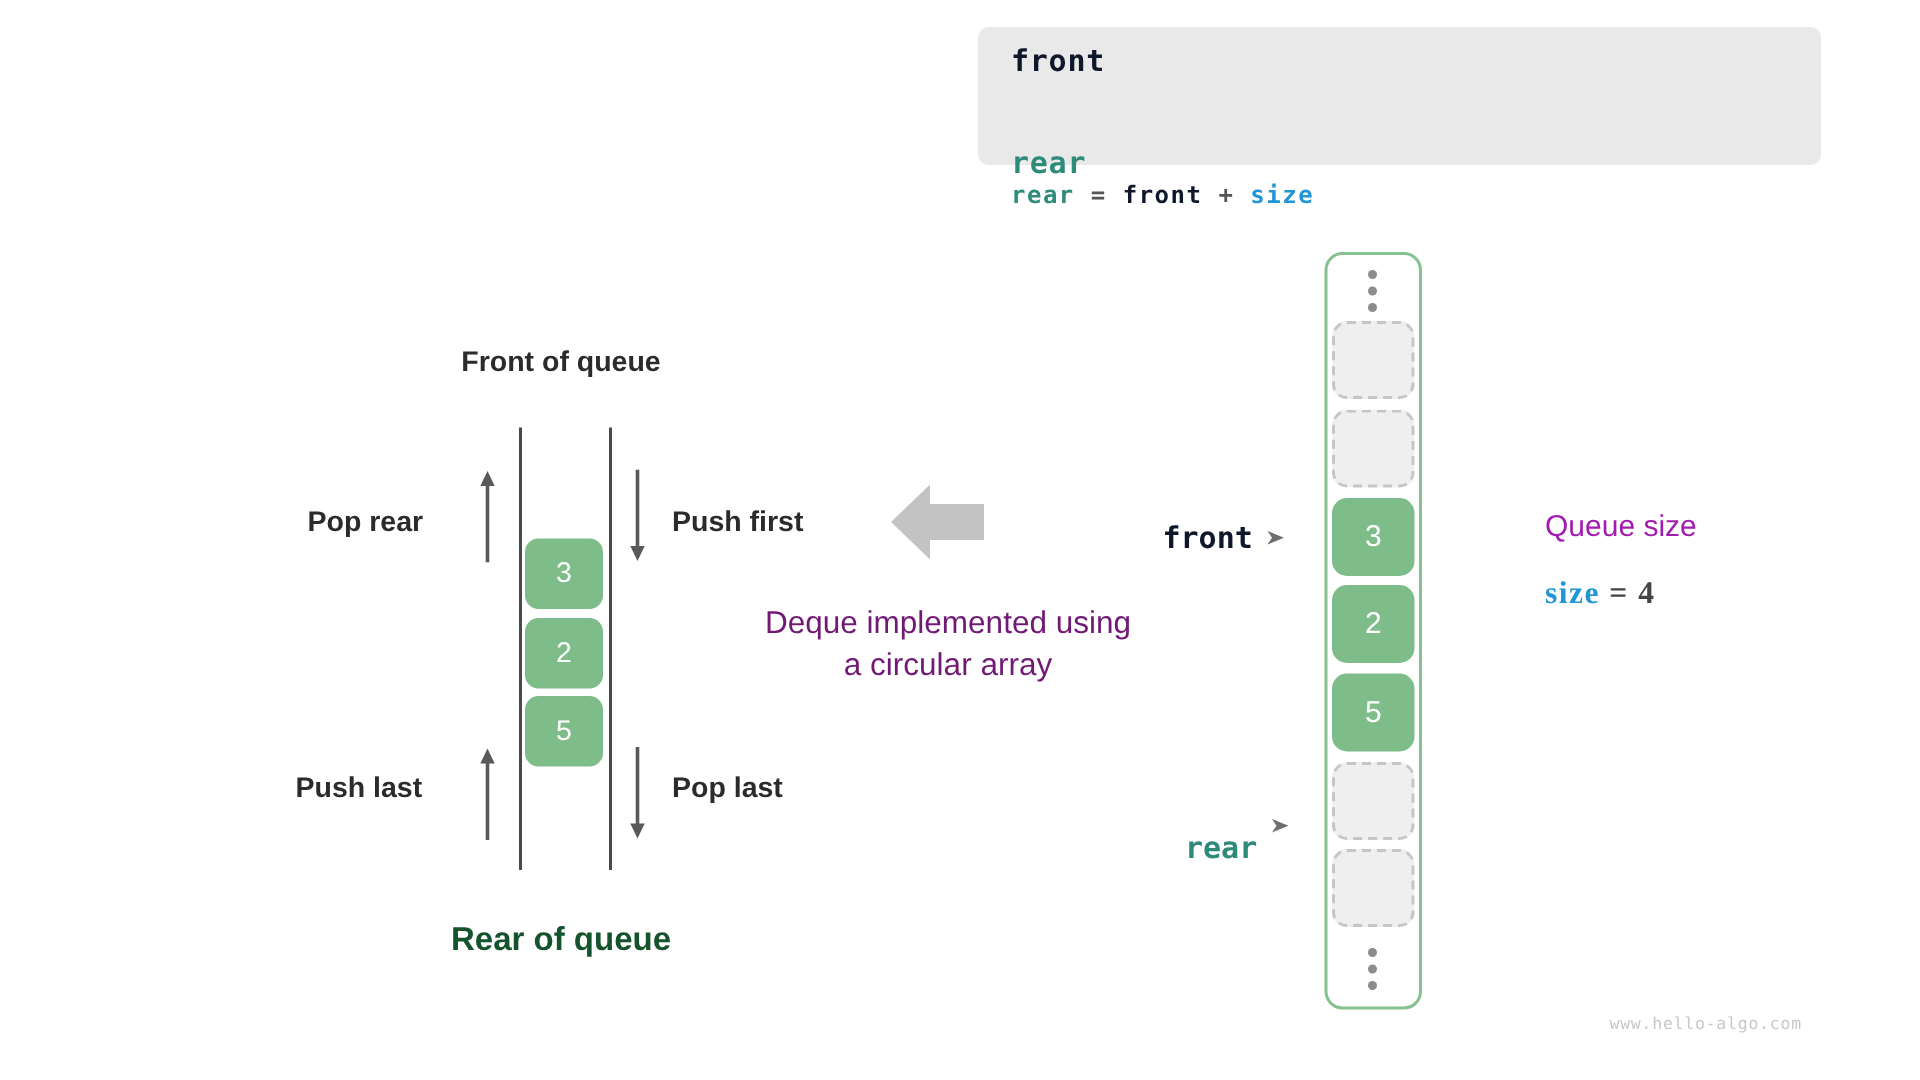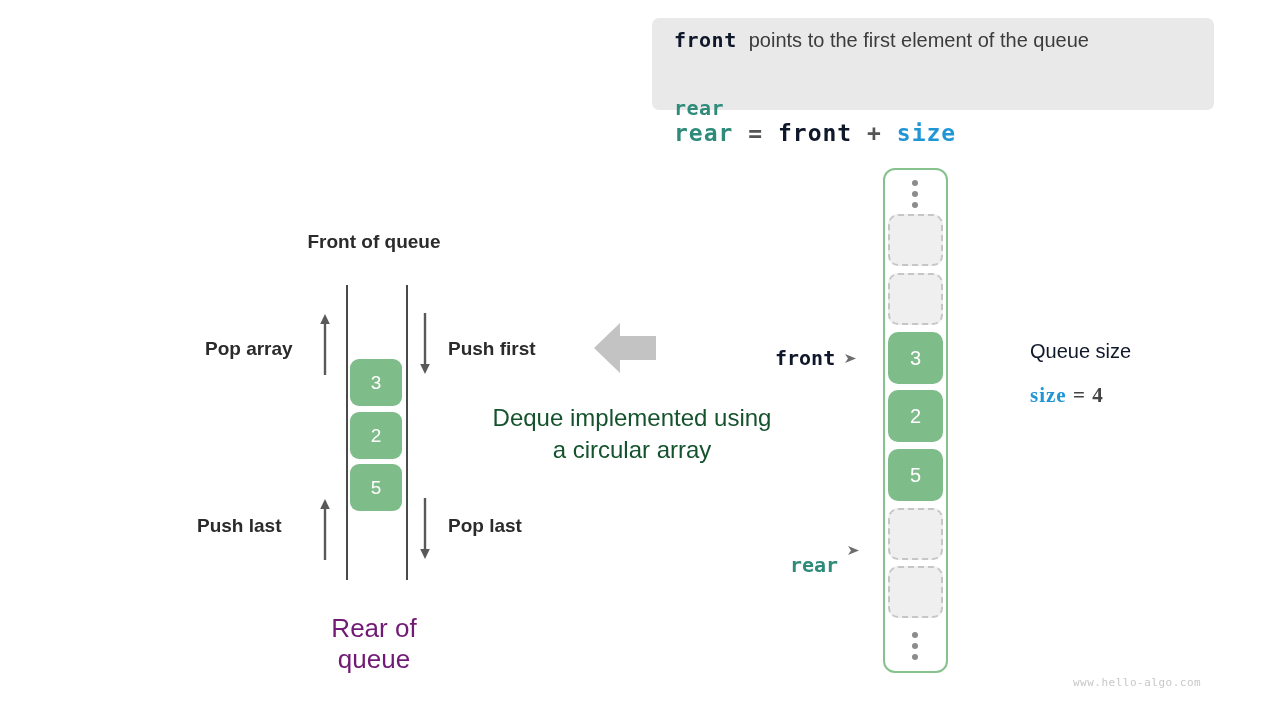--- a/index.html
+++ b/index.html
@@ -30,32 +30,32 @@
   .legend-text {
     font-size:20px; color:#3c3c3c; margin-left:12px;
     font-family:"Liberation Sans", sans-serif;
   }
   .legend-row .mono { display:inline-block; min-width:56px; }
 
   
   .formula {
     position:absolute; left:674px; top:120px;
     font-family:"DejaVu Sans Mono", monospace;
-    font-weight:bold; font-size:23px; letter-spacing:1px;
+    font-weight:bold; font-size:16px; letter-spacing:1px;
   }
   .formula .op { color:#555555; }
 
   
   .title-front {
     position:absolute; left:295px; top:231px; width:158px; text-align:center;
     font-size:19px; font-weight:bold; color:#2b2b2b;
   }
   .title-rear {
     position:absolute; left:295px; top:613px; width:158px; text-align:center;
-    font-size:26px; font-weight:normal; color:#701a75;
+    font-size:22px; font-weight:bold; color:#14532d;
   }
   .vline { position:absolute; width:2px; background:#4a4a4a; top:285px; height:295px; }
   .vline-l { left:346px; }
   .vline-r { left:406px; }
 
   .dq-cell {
     position:absolute; left:350px; width:52px; height:47px;
     background:#7ebc89; border-radius:9px;
     color:#ffffff; font-size:19px;
     display:flex; align-items:center; justify-content:center;
@@ -73,21 +73,21 @@
   .arrow-v { position:absolute; width:14px; }
   .a-popfirst  { left:318px; top:313px; height:62px; }
   .a-pushlast  { left:318px; top:498px; height:62px; }
   .a-pushfirst { left:418px; top:313px; height:62px; }
   .a-poplast   { left:418px; top:498px; height:62px; }
 
   .big-arrow { position:absolute; left:594px; top:322px; width:62px; height:52px; }
 
   .note {
     position:absolute; left:490px; top:402px; width:284px; text-align:center;
-    font-size:24px; color:#14532d; line-height:1.35;
+    font-size:21px; color:#701a75; line-height:1.35;
   }
 
   
   .arr-container {
     position:absolute; left:883px; top:168px; width:65px; height:505px;
     border:2px solid #86c28e; border-radius:12px; background:#ffffff;
   }
   .dots { position:absolute; left:909px; width:12px; height:28px; }
   .dots-top { top:180px; }
   .dots-bot { top:632px; }
@@ -108,21 +108,21 @@
     position:absolute; display:flex; align-items:center;
     font-family:"DejaVu Sans Mono", monospace; font-weight:bold; font-size:20px;
   }
   .ptr-front { left:775px; top:346px; }
   .ptr-rear  { left:790px; top:523px; }
   .ptr-tri { margin-left:9px; }
 
   .qsize {
     position:absolute; left:1030px; top:340px;
   }
-  .qsize .qs-title { font-size:20px; color:#0f172a; }
+  .qsize .qs-title { font-size:20px; color:#a21caf; }
   .qsize .qs-val {
     margin-top:20px; font-family:Liberation Serif, serif;
     font-weight:bold; font-size:21px; letter-spacing:1px;
   }
   .qsize .qs-val .op { color:#444444; }
 
   
   .step-badge {
     position:absolute; left:36px; top:640px; width:145px; height:53px;
     border:1.5px solid #cfcfcf; border-radius:8px; background:#fbfbfb;
@@ -137,21 +137,20 @@
   }
 </style>
 </head>
 <body>
 
 <div class="stage">
 
   <div class="legend-box">
     <div class="legend-row">
       <span class="mono c-front">front</span>
-      <span class="legend-text">points to the first element of the queue</span>
     </div>
     <div class="legend-row">
       <span class="mono c-rear">rear</span>
     </div>
   </div>
 
   <div class="formula">
     <span class="c-rear">rear</span>
     <span class="op">=</span>
     <span class="c-front">front</span>
@@ -162,21 +161,21 @@
   <div class="title-front">Front of queue</div>
   <div class="title-rear">Rear of queue</div>
 
   <div class="vline vline-l"></div>
   <div class="vline vline-r"></div>
 
   <div class="dq-cell dq-0">3</div>
   <div class="dq-cell dq-1">2</div>
   <div class="dq-cell dq-2">5</div>
 
-  <div class="op-label lbl-popfirst">Pop array</div>
+  <div class="op-label lbl-popfirst">Pop rear</div>
   <div class="op-label lbl-pushlast">Push last</div>
   <div class="op-label lbl-pushfirst">Push first</div>
   <div class="op-label lbl-poplast">Pop last</div>
 
   <svg class="arrow-v a-popfirst" viewBox="0 0 14 62">
     <line x1="7" y1="62" x2="7" y2="10" stroke="#595959" stroke-width="2.4"></line>
     <polygon points="7,1 2.2,11 11.8,11" fill="#595959"></polygon>
   </svg>
   <svg class="arrow-v a-pushlast" viewBox="0 0 14 62">
     <line x1="7" y1="62" x2="7" y2="10" stroke="#595959" stroke-width="2.4"></line>

